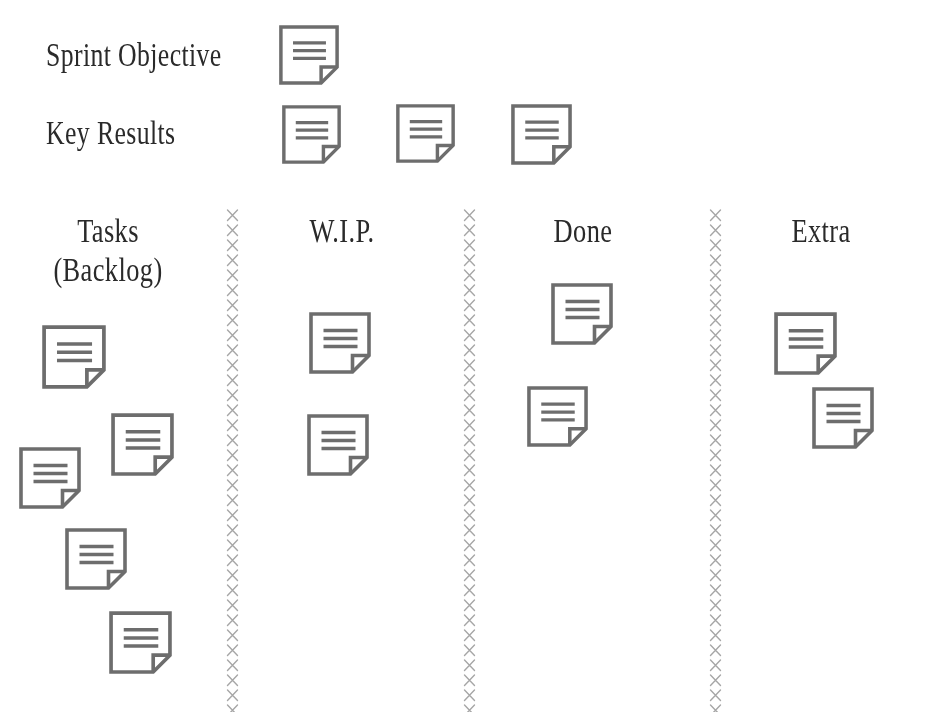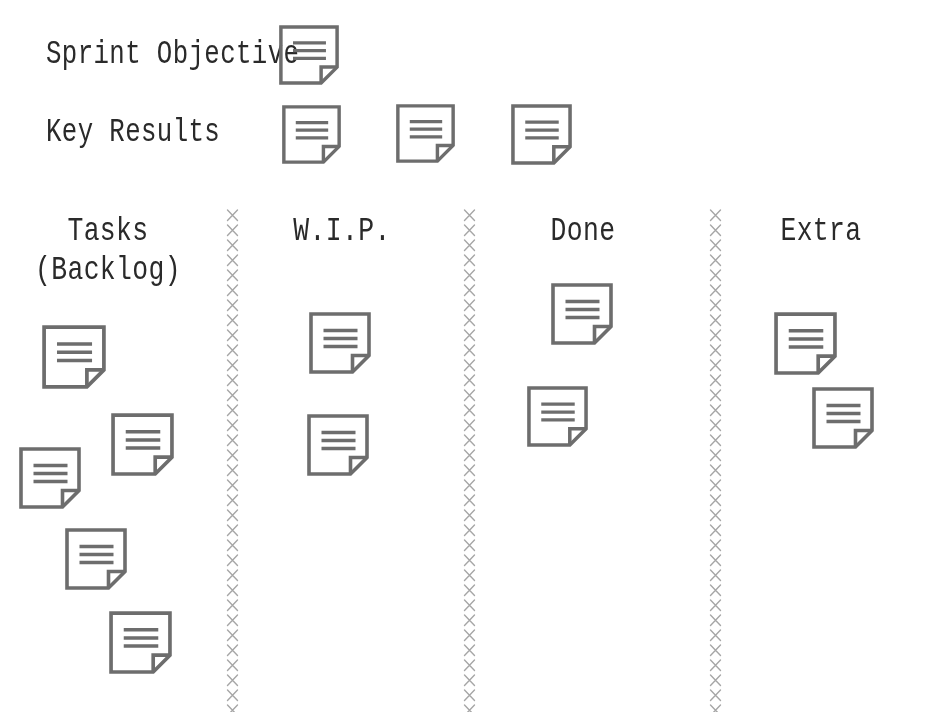--- a/index.html
+++ b/index.html
@@ -2,21 +2,21 @@
 <html><head>
 <meta charset="utf-8">
 <style>
   html, body { margin: 0; padding: 0; background: #ffffff; }
   .canvas {
     position: relative;
     width: 940px;
     height: 724px;
     background: #ffffff;
     overflow: hidden;
-    font-family: Liberation Mono, monospace;
+    font-family: Liberation Serif, serif;
     color: #2a2a2a;
   }
   .legend-label {
     position: absolute;
     font-size: 33px;
     line-height: 38px;
     white-space: nowrap;
     letter-spacing: 0.5px;
     transform: scaleX(0.78);
     transform-origin: left top;

